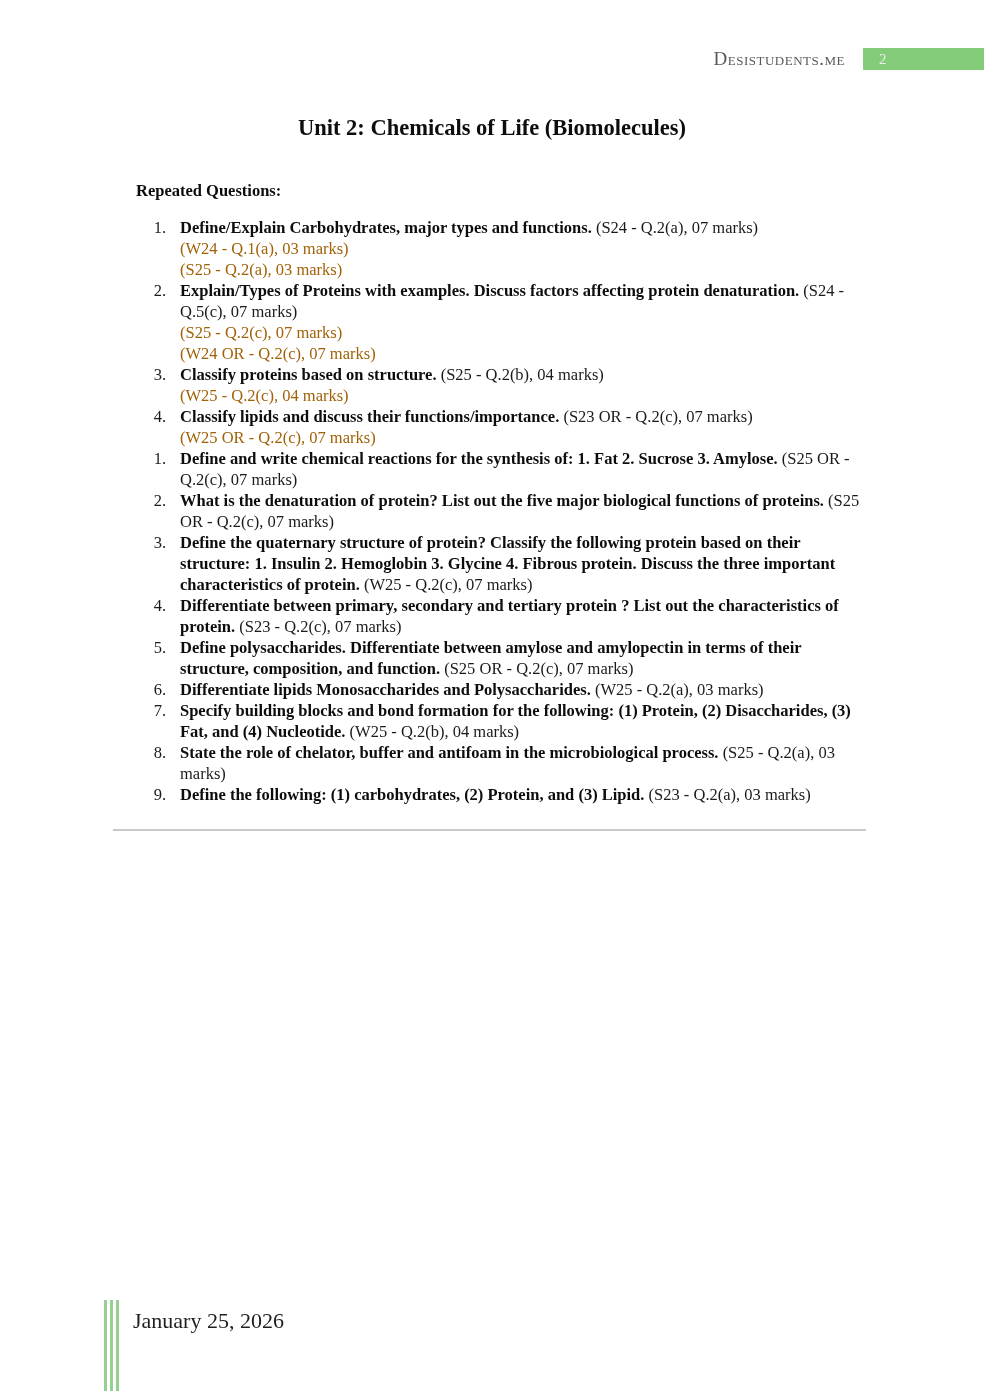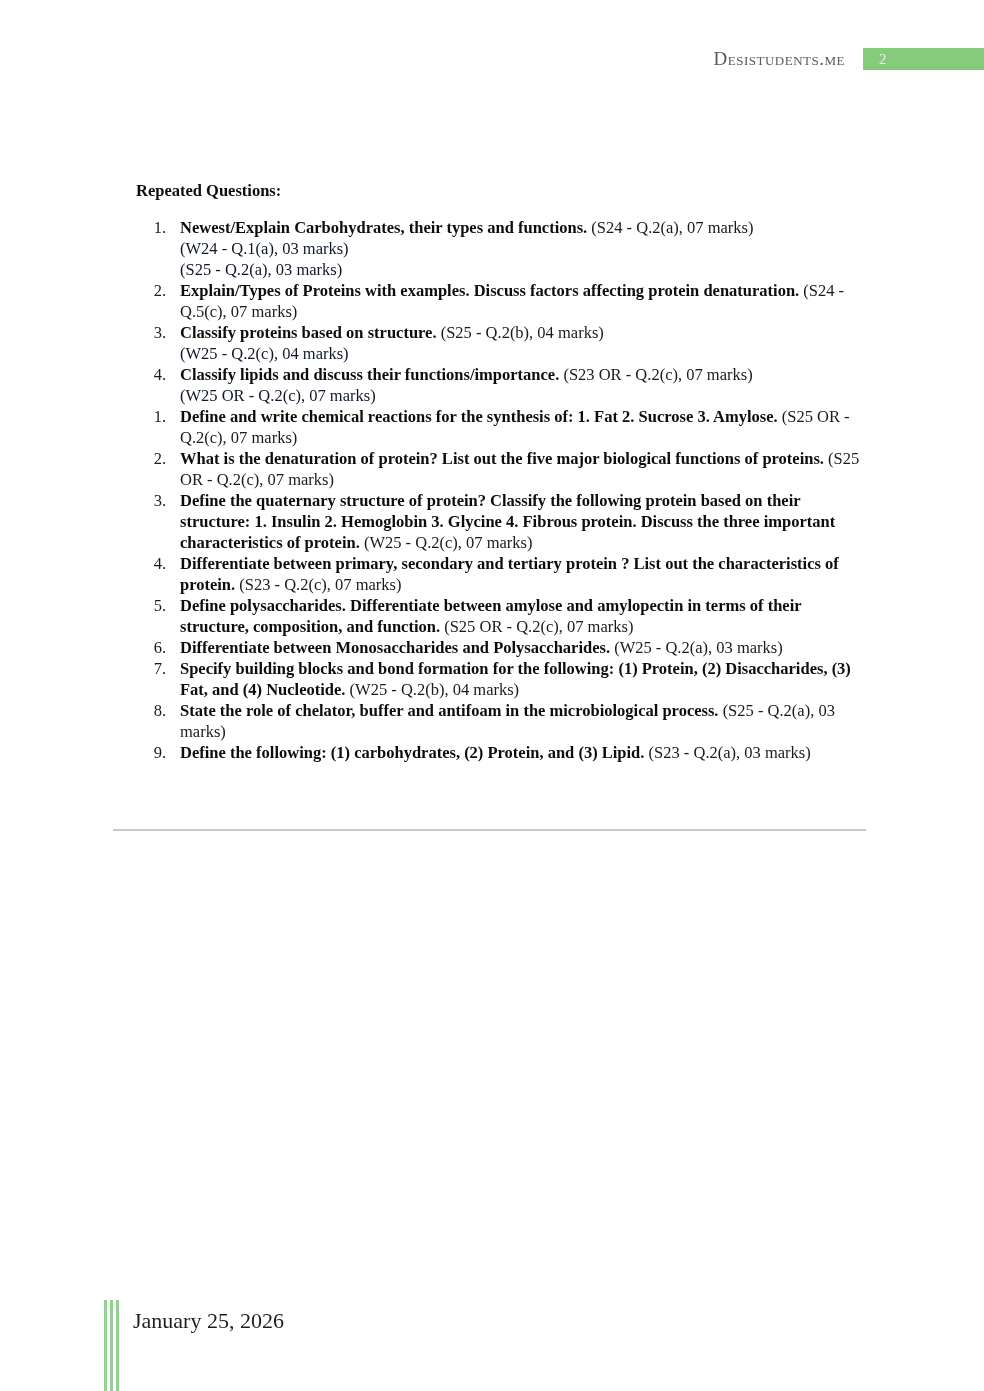--- a/index.html
+++ b/index.html
@@ -57,21 +57,21 @@
   ol.q-list{list-style:none;margin:0;padding:0;}
   li.q-item{display:flex;margin:0;}
   .q-num{
     flex:none;width:60px;text-align:right;
     padding-right:14px;box-sizing:border-box;
     color:#1a1a1a;
   }
   .q-body{flex:1;min-width:0;}
   .q-text{font-weight:bold;color:#0d0d0d;}
   .q-ref{font-weight:normal;color:#1a1a1a;}
-  .q-ref-extra{font-weight:normal;color:#0f172a;}
+  .q-ref-extra{font-weight:normal;color:#a16207;}
   
   .divider{
     position:absolute;top:829px;left:113px;
     width:753px;height:2px;
     background:var(--divider);
   }
   
   .footer-bars{
     position:absolute;left:104px;top:1300px;
     width:15px;height:91px;
@@ -88,32 +88,33 @@
 </style>
 </head>
 <body>
 
 <div class="page">
 
   <span class="site-name">Desistudents.me</span>
 
   <span class="page-badge">2</span>
 
+  <h1 class="doc-title">Unit 2: Chemicals of Life (Biomolecules)</h1>
 
   <main class="content">
 
   <h2 class="section-heading">Repeated Questions:</h2>
       <ol class="q-list">
         <li class="q-item">
           <span class="q-num">1.</span>
-          <div class="q-body"><span class="q-text">Newest/Explain Carbohydrates, their types and functions.</span><span class="q-ref"> (S24 - Q.2(a), 07 marks)</span><div class="q-ref-extra">(W24 - Q.1(a), 03 marks)</div><div class="q-ref-extra">(S25 - Q.2(a), 03 marks)</div></div>
+          <div class="q-body"><span class="q-text">Define/Explain Carbohydrates, major types and functions.</span><span class="q-ref"> (S24 - Q.2(a), 07 marks)</span><div class="q-ref-extra">(W24 - Q.1(a), 03 marks)</div><div class="q-ref-extra">(S25 - Q.2(a), 03 marks)</div></div>
         </li>
         <li class="q-item">
           <span class="q-num">2.</span>
-          <div class="q-body"><span class="q-text">Explain/Types of Proteins with examples. Discuss factors affecting protein denaturation.</span><span class="q-ref"> (S24 - Q.5(c), 07 marks)</span></div>
+          <div class="q-body"><span class="q-text">Explain/Types of Proteins with examples. Discuss factors affecting protein denaturation.</span><span class="q-ref"> (S24 - Q.5(c), 07 marks)</span><div class="q-ref-extra">(S25 - Q.2(c), 07 marks)</div><div class="q-ref-extra">(W24 OR - Q.2(c), 07 marks)</div></div>
         </li>
         <li class="q-item">
           <span class="q-num">3.</span>
           <div class="q-body"><span class="q-text">Classify proteins based on structure.</span><span class="q-ref"> (S25 - Q.2(b), 04 marks)</span><div class="q-ref-extra">(W25 - Q.2(c), 04 marks)</div></div>
         </li>
         <li class="q-item">
           <span class="q-num">4.</span>
           <div class="q-body"><span class="q-text">Classify lipids and discuss their functions/importance.</span><span class="q-ref"> (S23 OR - Q.2(c), 07 marks)</span><div class="q-ref-extra">(W25 OR - Q.2(c), 07 marks)</div></div>
         </li>
       </ol>
@@ -133,21 +134,21 @@
         <li class="q-item">
           <span class="q-num">4.</span>
           <div class="q-body"><span class="q-text">Differentiate between primary, secondary and tertiary protein ? List out the characteristics of protein.</span><span class="q-ref"> (S23 - Q.2(c), 07 marks)</span></div>
         </li>
         <li class="q-item">
           <span class="q-num">5.</span>
           <div class="q-body"><span class="q-text">Define polysaccharides. Differentiate between amylose and amylopectin in terms of their structure, composition, and function.</span><span class="q-ref"> (S25 OR - Q.2(c), 07 marks)</span></div>
         </li>
         <li class="q-item">
           <span class="q-num">6.</span>
-          <div class="q-body"><span class="q-text">Differentiate between Monosaccharides and Polysaccharides.</span><span class="q-ref"> (W25 - Q.2(a), 03 marks)</span></div>
+          <div class="q-body"><span class="q-text">Differentiate lipids Monosaccharides and Polysaccharides.</span><span class="q-ref"> (W25 - Q.2(a), 03 marks)</span></div>
         </li>
         <li class="q-item">
           <span class="q-num">7.</span>
           <div class="q-body"><span class="q-text">Specify building blocks and bond formation for the following: (1) Protein, (2) Disaccharides, (3) Fat, and (4) Nucleotide.</span><span class="q-ref"> (W25 - Q.2(b), 04 marks)</span></div>
         </li>
         <li class="q-item">
           <span class="q-num">8.</span>
           <div class="q-body"><span class="q-text">State the role of chelator, buffer and antifoam in the microbiological process.</span><span class="q-ref"> (S25 - Q.2(a), 03 marks)</span></div>
         </li>
         <li class="q-item">

